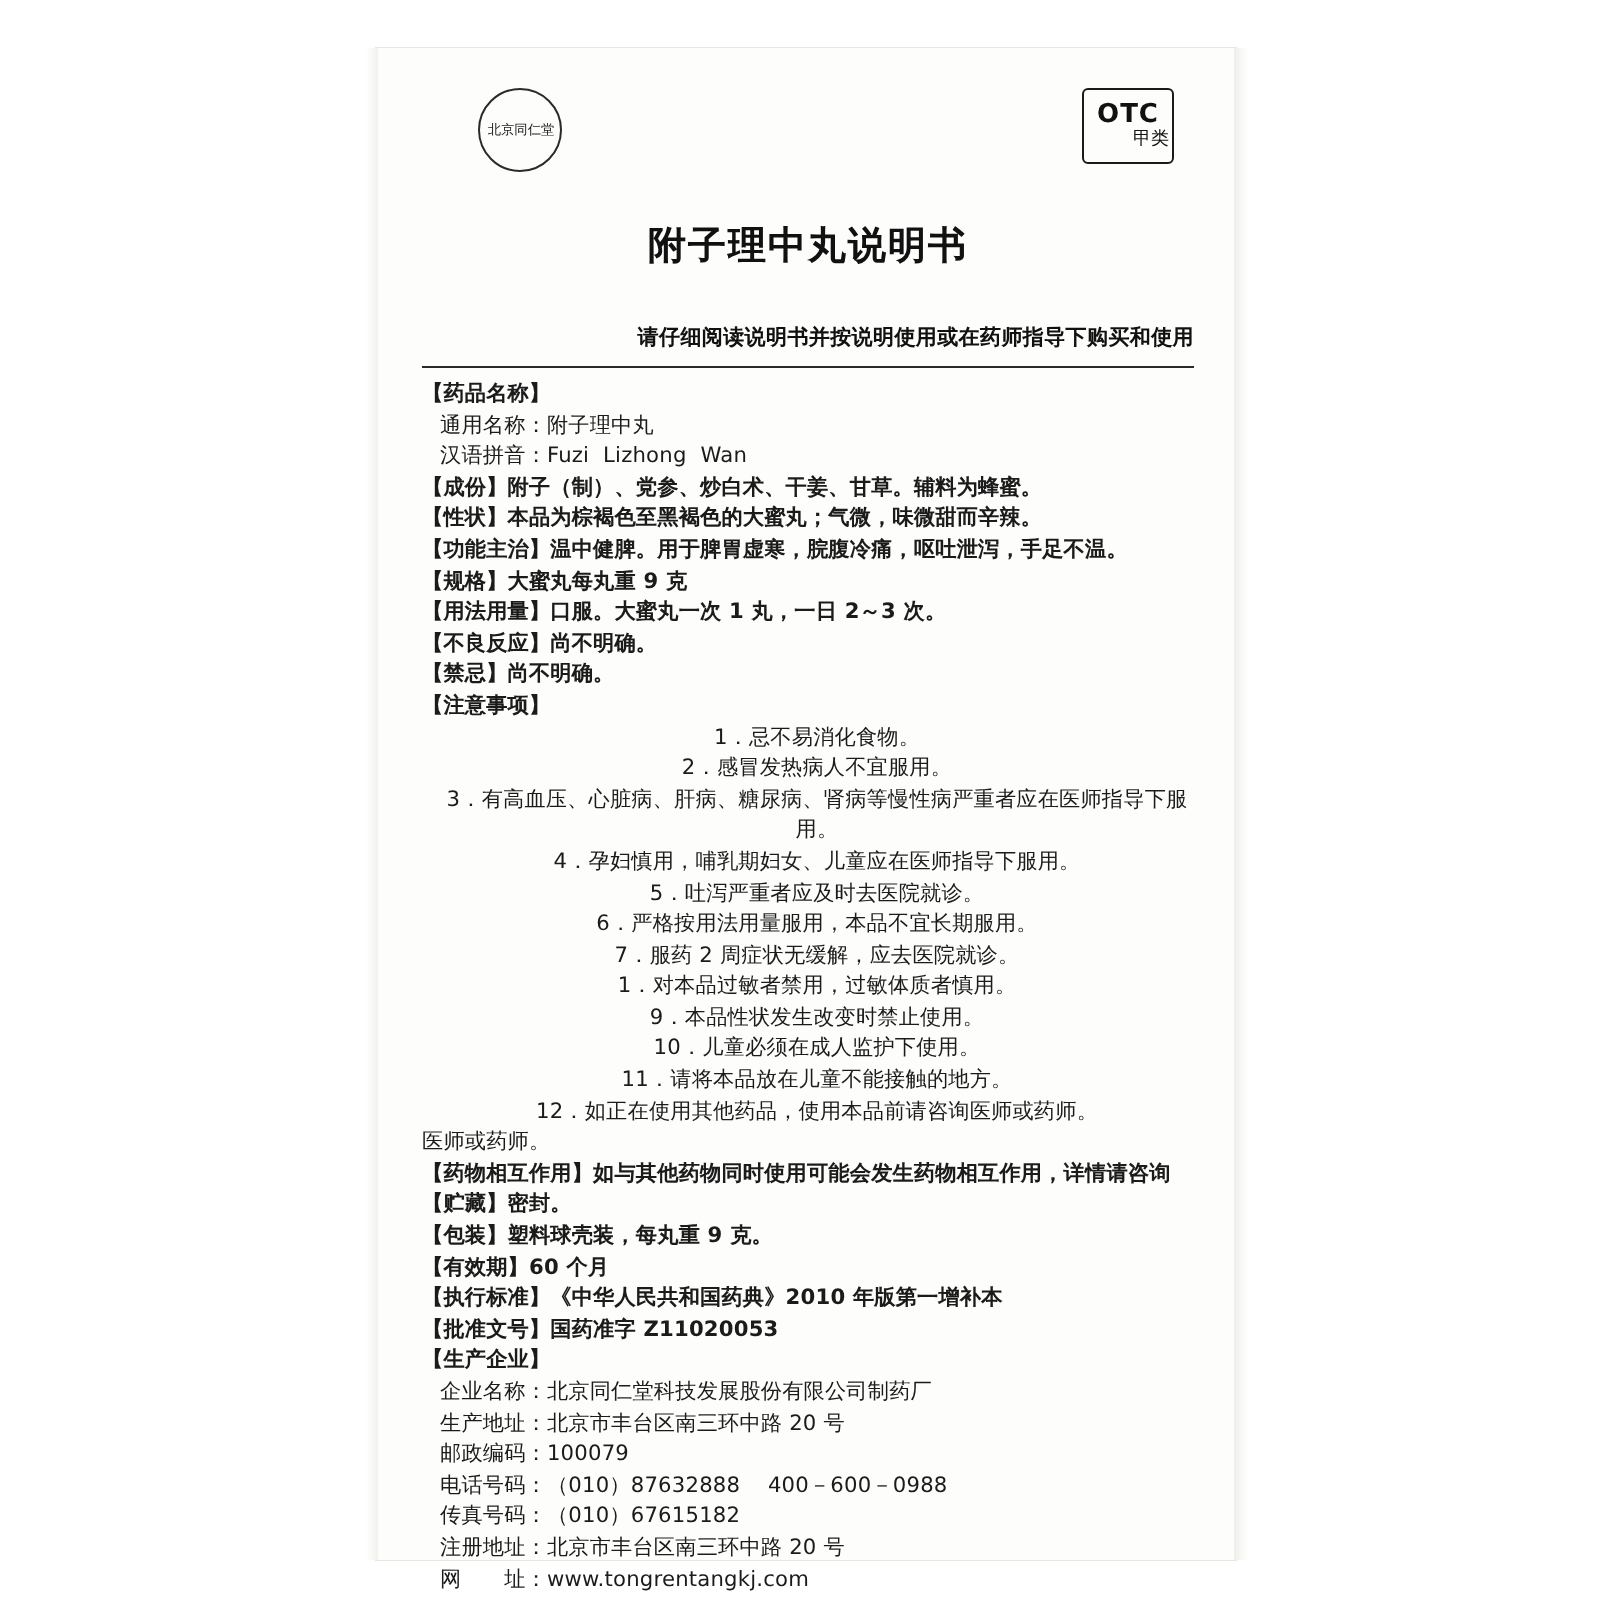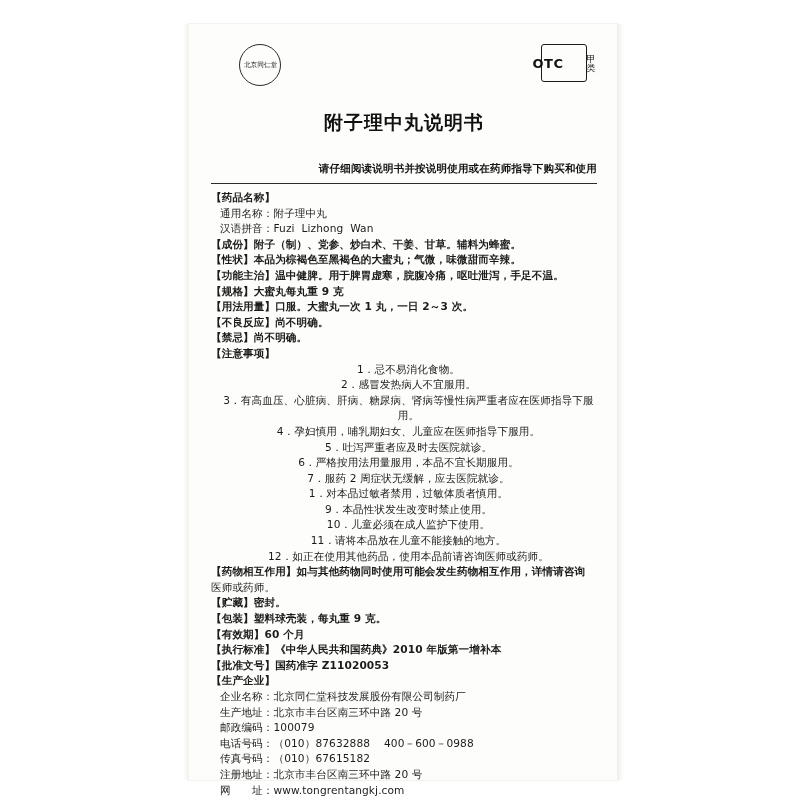--- a/index.html
+++ b/index.html
@@ -85,21 +85,21 @@
 
   .otc-box {
     position: absolute;
     right: 10px;
     top: 6px;
     width: 44px;
     height: 36px;
     border: 1.4px solid #1a1a1a;
     border-radius: 3px;
     display: flex;
-    flex-direction: row;
+    flex-direction: column;
     align-items: center;
     justify-content: center;
     line-height: 1;
   }
   .otc-main {
     font-size: 13px;
     font-weight: bold;
     letter-spacing: 0.5px;
     color: #111;
   }
@@ -208,22 +208,22 @@
           <div class="line indent2">6．严格按用法用量服用，本品不宜长期服用。</div>
           <div class="line indent2">7．服药 2 周症状无缓解，应去医院就诊。</div>
           <div class="line indent2">1．对本品过敏者禁用，过敏体质者慎用。</div>
           <div class="line indent2">9．本品性状发生改变时禁止使用。</div>
           <div class="line indent2">10．儿童必须在成人监护下使用。</div>
           <div class="line indent2">11．请将本品放在儿童不能接触的地方。</div>
           <div class="line indent2">12．如正在使用其他药品，使用本品前请咨询医师或药师。</div>
         </div>
 
         <div>
+          <div class="line">医师或药师。</div>
           <div class="line section-head">【药物相互作用】如与其他药物同时使用可能会发生药物相互作用，详情请咨询</div>
-          <div class="line">医师或药师。</div>
         </div>
 
         <div class="line section-head">【贮藏】密封。</div>
         <div class="line section-head">【包装】塑料球壳装，每丸重 9 克。</div>
         <div class="line section-head">【有效期】60 个月</div>
         <div class="line section-head">【执行标准】《中华人民共和国药典》2010 年版第一增补本</div>
         <div class="line section-head">【批准文号】国药准字 Z11020053</div>
 
         <div class="company-block">
           <div class="line section-head" style="padding-left:0">【生产企业】</div>

